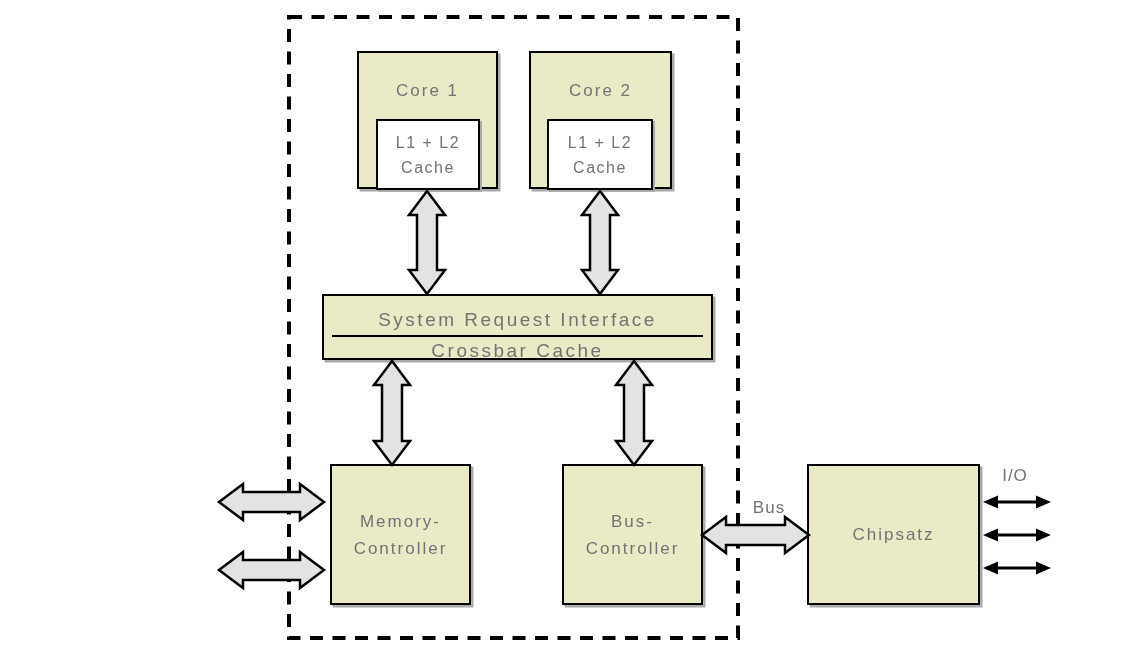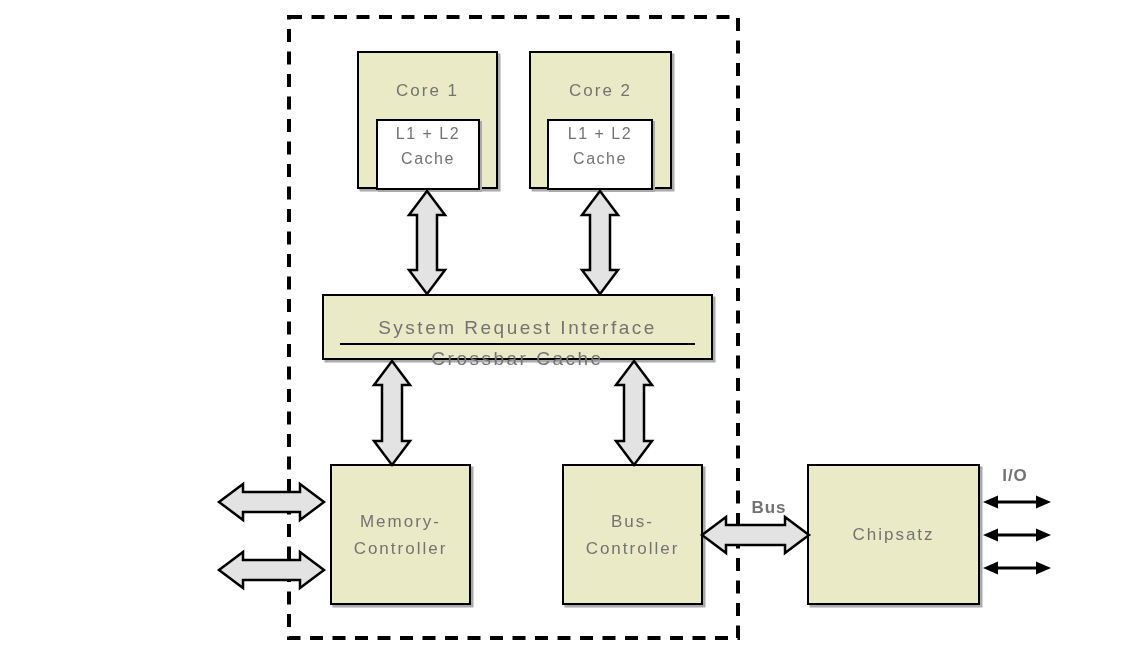--- a/index.html
+++ b/index.html
@@ -17,31 +17,31 @@
     position:absolute;box-sizing:border-box;
     background:var(--box-fill);
     border:2.5px solid var(--outline);
     box-shadow:2.5px 2.5px 0 var(--shadow);
   }
   .cachebox{
     position:absolute;box-sizing:border-box;
     background:var(--cache-fill);
     border:2.5px solid var(--outline);
     box-shadow:2px 2px 0 var(--shadow);
-    display:flex;align-items:flex-start;justify-content:center;
+    display:flex;align-items:center;justify-content:center;
   }
   .lbl{
     white-space:pre-line;text-align:center;
     font-size:17px;letter-spacing:2px;line-height:27px;
   }
   .center{display:flex;align-items:center;justify-content:center;}
   .coretop{padding-top:24px;text-align:center;}
   .cache-lbl{font-size:16px;letter-spacing:1.5px;line-height:25px;white-space:pre-line;text-align:center;}
   .barrow{display:flex;align-items:center;justify-content:center;font-size:19px;letter-spacing:2.5px;box-sizing:border-box;}
-  .annot{position:absolute;font-size:17px;letter-spacing:1px;text-align:center;font-weight:bold;}
+  .annot{position:absolute;font-size:17px;letter-spacing:1px;text-align:center;}
   svg.overlay{position:absolute;left:0;top:0;width:1126px;height:668px;pointer-events:none;}
   .fat{fill:var(--arrow-fill);stroke:var(--outline);stroke-width:2.5;stroke-linejoin:miter;}
   .die{fill:none;stroke:var(--outline);stroke-width:4;stroke-dasharray:13 9.5;}
   .ioline{stroke:var(--outline);stroke-width:3;}
   .iohead{fill:var(--outline);stroke:none;}
 </style>
 </head>
 <body>
 
 <div class="stage">
@@ -55,21 +55,21 @@
   </div>
 
   <div class="box coretop" style="left:529px;top:51px;width:143px;height:138px;">
     <span class="lbl">Core 2</span>
   </div>
   <div class="cachebox" style="left:547px;top:119px;width:106px;height:71px;">
     <span class="cache-lbl">L1 + L2
 Cache</span>
   </div>
 
-  <div class="box" style="left:322px;top:294px;width:391px;height:66px;padding:16px;">
+  <div class="box" style="left:322px;top:294px;width:391px;height:66px;padding:8px;">
     <div class="barrow" style="height:33px;border-bottom:2.5px solid var(--outline);">
       <span>System Request Interface</span>
     </div>
     <div class="barrow" style="height:28px;">
       <span>Crossbar Cache</span>
     </div>
   </div>
 
 
   <div class="box center" style="left:322px;top:464px;width:141px;height:141px;margin-left:8px;">

